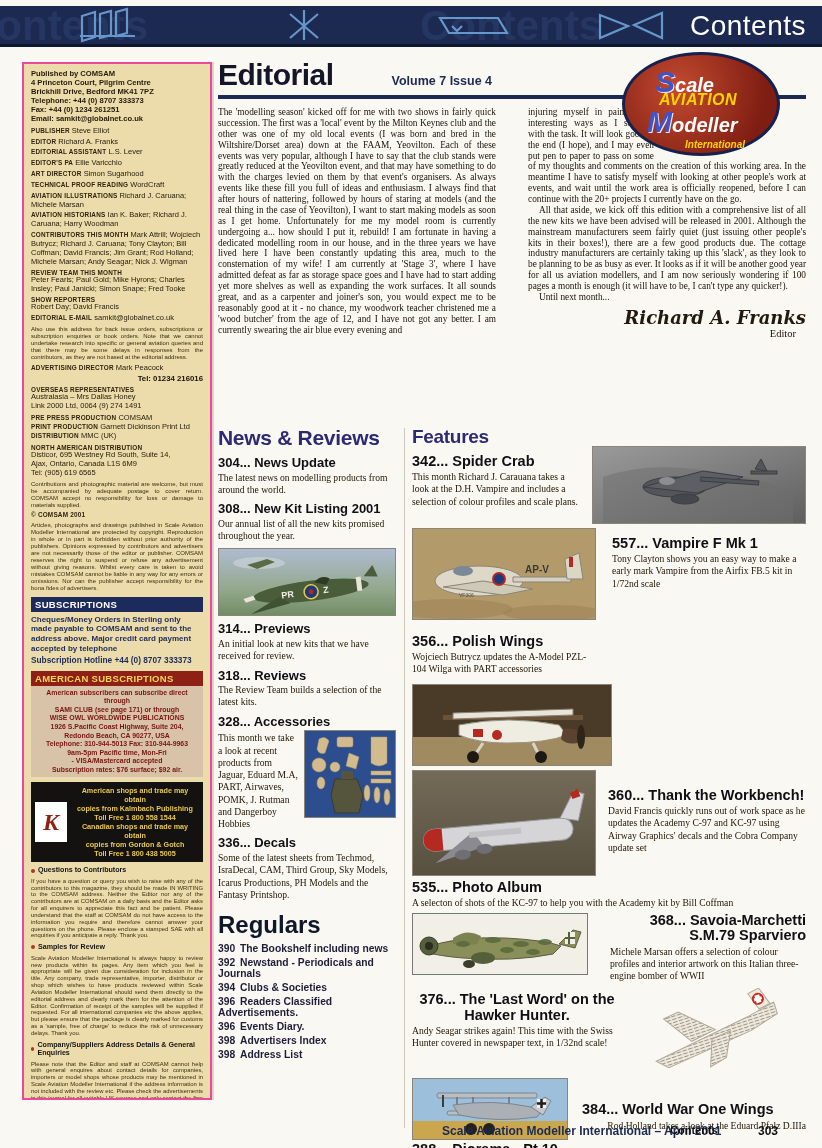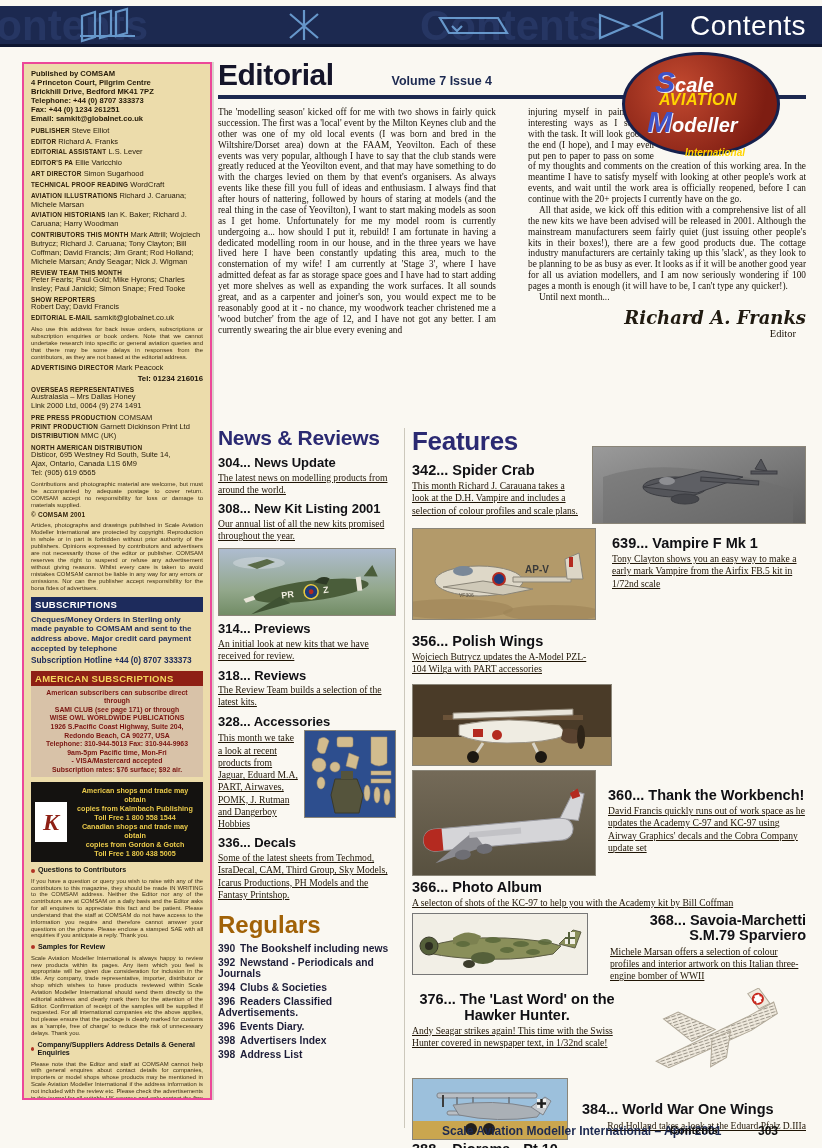--- a/index.html
+++ b/index.html
@@ -45,42 +45,42 @@
   .ed-title{font-size:30px;font-weight:bold;color:#15152a;letter-spacing:-.5px;}
   .ed-issue{margin-left:58px;font-size:12.5px;font-weight:bold;color:#1c2950;}
   .rule{height:4px;background:#1c2950;margin-top:3px;}
   .logo{position:absolute;left:404px;top:-6px;width:158px;height:104px;border-radius:50%;
         background:radial-gradient(circle at 35% 35%, #c44a30, #7e1d12 75%);
         border:3px solid #16214d;box-sizing:border-box;z-index:3;font-style:italic;}
   .logo .l1{margin:10px 0 0 30px;}
   .logo .lbig{font-size:30px;font-weight:bold;color:#4053c8;text-shadow:1px 1px 0 #e9e9f5;}
   .logo .lwhite{font-size:20px;font-weight:bold;color:#fff;}
   .logo .l2{margin:-8px 0 0 34px;font-size:16px;font-weight:bold;color:#ffd400;letter-spacing:.5px;}
-  .logo .l3{margin:-4px 0 12px 22px;}
+  .logo .l3{margin:-4px 0 4px 22px;}
   .logo .l4{margin:-4px 0 0 60px;font-size:10px;font-weight:bold;color:#ffd400;}
   .ed-body{display:flex;gap:32px;margin-top:8px;font-family:"Liberation Serif",serif;
            font-size:9.3px;line-height:1.17;text-align:justify;color:#1a1208;}
   .ed-col{width:286px;}
   .ed-col p{margin:0;}
   .ed-col p.ind{text-indent:11px;}
   .logo-spacer{float:right;width:152px;height:44px;}
   .sig{margin-top:4px;text-align:right;font-family:"DejaVu Serif",serif;font-style:italic;
        font-weight:bold;font-size:18px;color:#201a10;}
   .sig-role{text-align:right;font-family:"Liberation Serif",serif;font-size:10.5px;padding-right:10px;}
   .vdivider{position:absolute;left:186px;top:370px;width:1px;height:700px;background:#ccc8bc;}
   
   .news-col{position:absolute;left:0;top:368px;width:180px;}
   .features-col{position:absolute;left:194px;top:368px;width:394px;}
   .section-h{font-size:21px;font-weight:bold;color:#2b2a72;letter-spacing:-.3px;}
-  .features-col .section-h{font-size:26px;}
-  .reg-h{font-size:24px;font-weight:bold;color:#a16207;margin-top:10px;}
+  .features-col .section-h{font-size:19px;}
+  .reg-h{font-size:24px;font-weight:bold;color:#0f172a;margin-top:10px;}
   .item{margin-top:6px;}
   .item-h{font-weight:bold;color:#101014;font-size:13px;line-height:1.05;}
   .features-col .item-h{font-size:14.5px;}
-  .item-d{margin:2px 0 0 0;font-family:"Liberation Serif",serif;font-size:9.6px;line-height:1.28;color:#201505;text-decoration:underline;}
+  .item-d{margin:2px 0 0 0;font-family:"Liberation Serif",serif;font-size:9.6px;line-height:1.28;color:#201505;}
   .photo{border:1px solid #8a8578;box-sizing:border-box;overflow:hidden;background:#86efac;}
   .photo svg{display:block;}
   .acc-row{display:flex;gap:4px;margin-top:2px;}
   .reg-item{font-size:10.3px;font-weight:bold;color:#1d1d38;margin-top:3px;}
   .reg-pg{display:inline-block;width:22px;}
   .frow{display:flex;gap:8px;}
   .tcenter{text-align:center;} .tright{text-align:right;}
   .footer{position:absolute;left:0;top:1066px;width:588px;height:20px;}
   .f-left{position:absolute;left:224px;font-size:12px;font-weight:bold;color:#1c2950;}
   .f-mid{position:absolute;left:452px;font-size:11px;font-weight:bold;color:#111;}
@@ -366,21 +366,21 @@
               <rect x="156" y="28" width="4" height="10" fill="#b42a20"></rect>
               <path d="M30,58 L90,66 L120,60 L70,52 Z" fill="#cfc9b8" stroke="#8a8578"></path>
               <ellipse cx="50" cy="42" rx="10" ry="5" fill="#7a8898"></ellipse>
               <circle cx="86" cy="50" r="6" fill="#1e3a7a" stroke="#b42a20" stroke-width="2"></circle>
               <text x="112" y="44" font-family="Liberation Sans, sans-serif" font-size="10" font-weight="bold" fill="#3a3a3a">AP-V</text>
               <text x="46" y="68" font-family="Liberation Sans, sans-serif" font-size="5" fill="#5a5244">VF306</text>
             </g>
           </svg>
         </div>
         <div style="width:194px;padding-top:8px;margin-left:auto;">
-          <div class="item-h"><span>639...</span> <span>Vampire F Mk 1</span></div>
+          <div class="item-h"><span>557...</span> <span>Vampire F Mk 1</span></div>
           <p class="item-d">Tony Clayton shows you an easy way to make a early mark Vampire from the Airfix FB.5 kit in 1/72nd scale</p>
         </div>
       </div>
 
       <div class="frow" style="margin-top:6px;flex-direction:column;">
         <div style="width:182px;">
           <div class="item-h" style="margin-top:8px;"><span>356...</span> <span>Polish Wings</span></div>
           <p class="item-d">Wojciech Butrycz updates the A-Model PZL-104 Wilga with PART accessories</p>
         </div>
         <div class="photo" style="width:200px;height:82px;">
@@ -426,21 +426,21 @@
             </g>
           </svg>
         </div>
         <div style="width:198px;padding-top:18px;margin-left:auto;">
           <div class="item-h"><span>360...</span> <span>Thank the Workbench!</span></div>
           <p class="item-d">David Francis quickly runs out of work space as he updates the Academy C-97 and KC-97 using Airway Graphics' decals and the Cobra Company update set</p>
         </div>
       </div>
 
       <div class="item" style="margin-top:4px;">
-        <div class="item-h"><span>366...</span> <span>Photo Album</span></div>
+        <div class="item-h"><span>535...</span> <span>Photo Album</span></div>
         <p class="item-d">A selecton of shots of the KC-97 to help you with the Academy kit by Bill Coffman</p>
       </div>
 
       <div class="frow" style="margin-top:4px;">
         <div class="photo" style="width:176px;height:62px;background:#f2efe6;border-color:#777;">
           <svg width="176" height="62" viewBox="0 0 176 62">
             <rect width="176" height="62" fill="#f2efe6"></rect>
             <g>
               <path d="M12,34 q30,-12 80,-10 q40,2 56,8 l-8,8 q-40,8 -90,4 q-24,-2 -38,-6 z" fill="#8a8f5a" stroke="#5c5c44"></path>
               <path d="M40,24 q14,-10 28,-2 l-4,8 q-12,2 -24,0 z" fill="#7c8150"></path>

